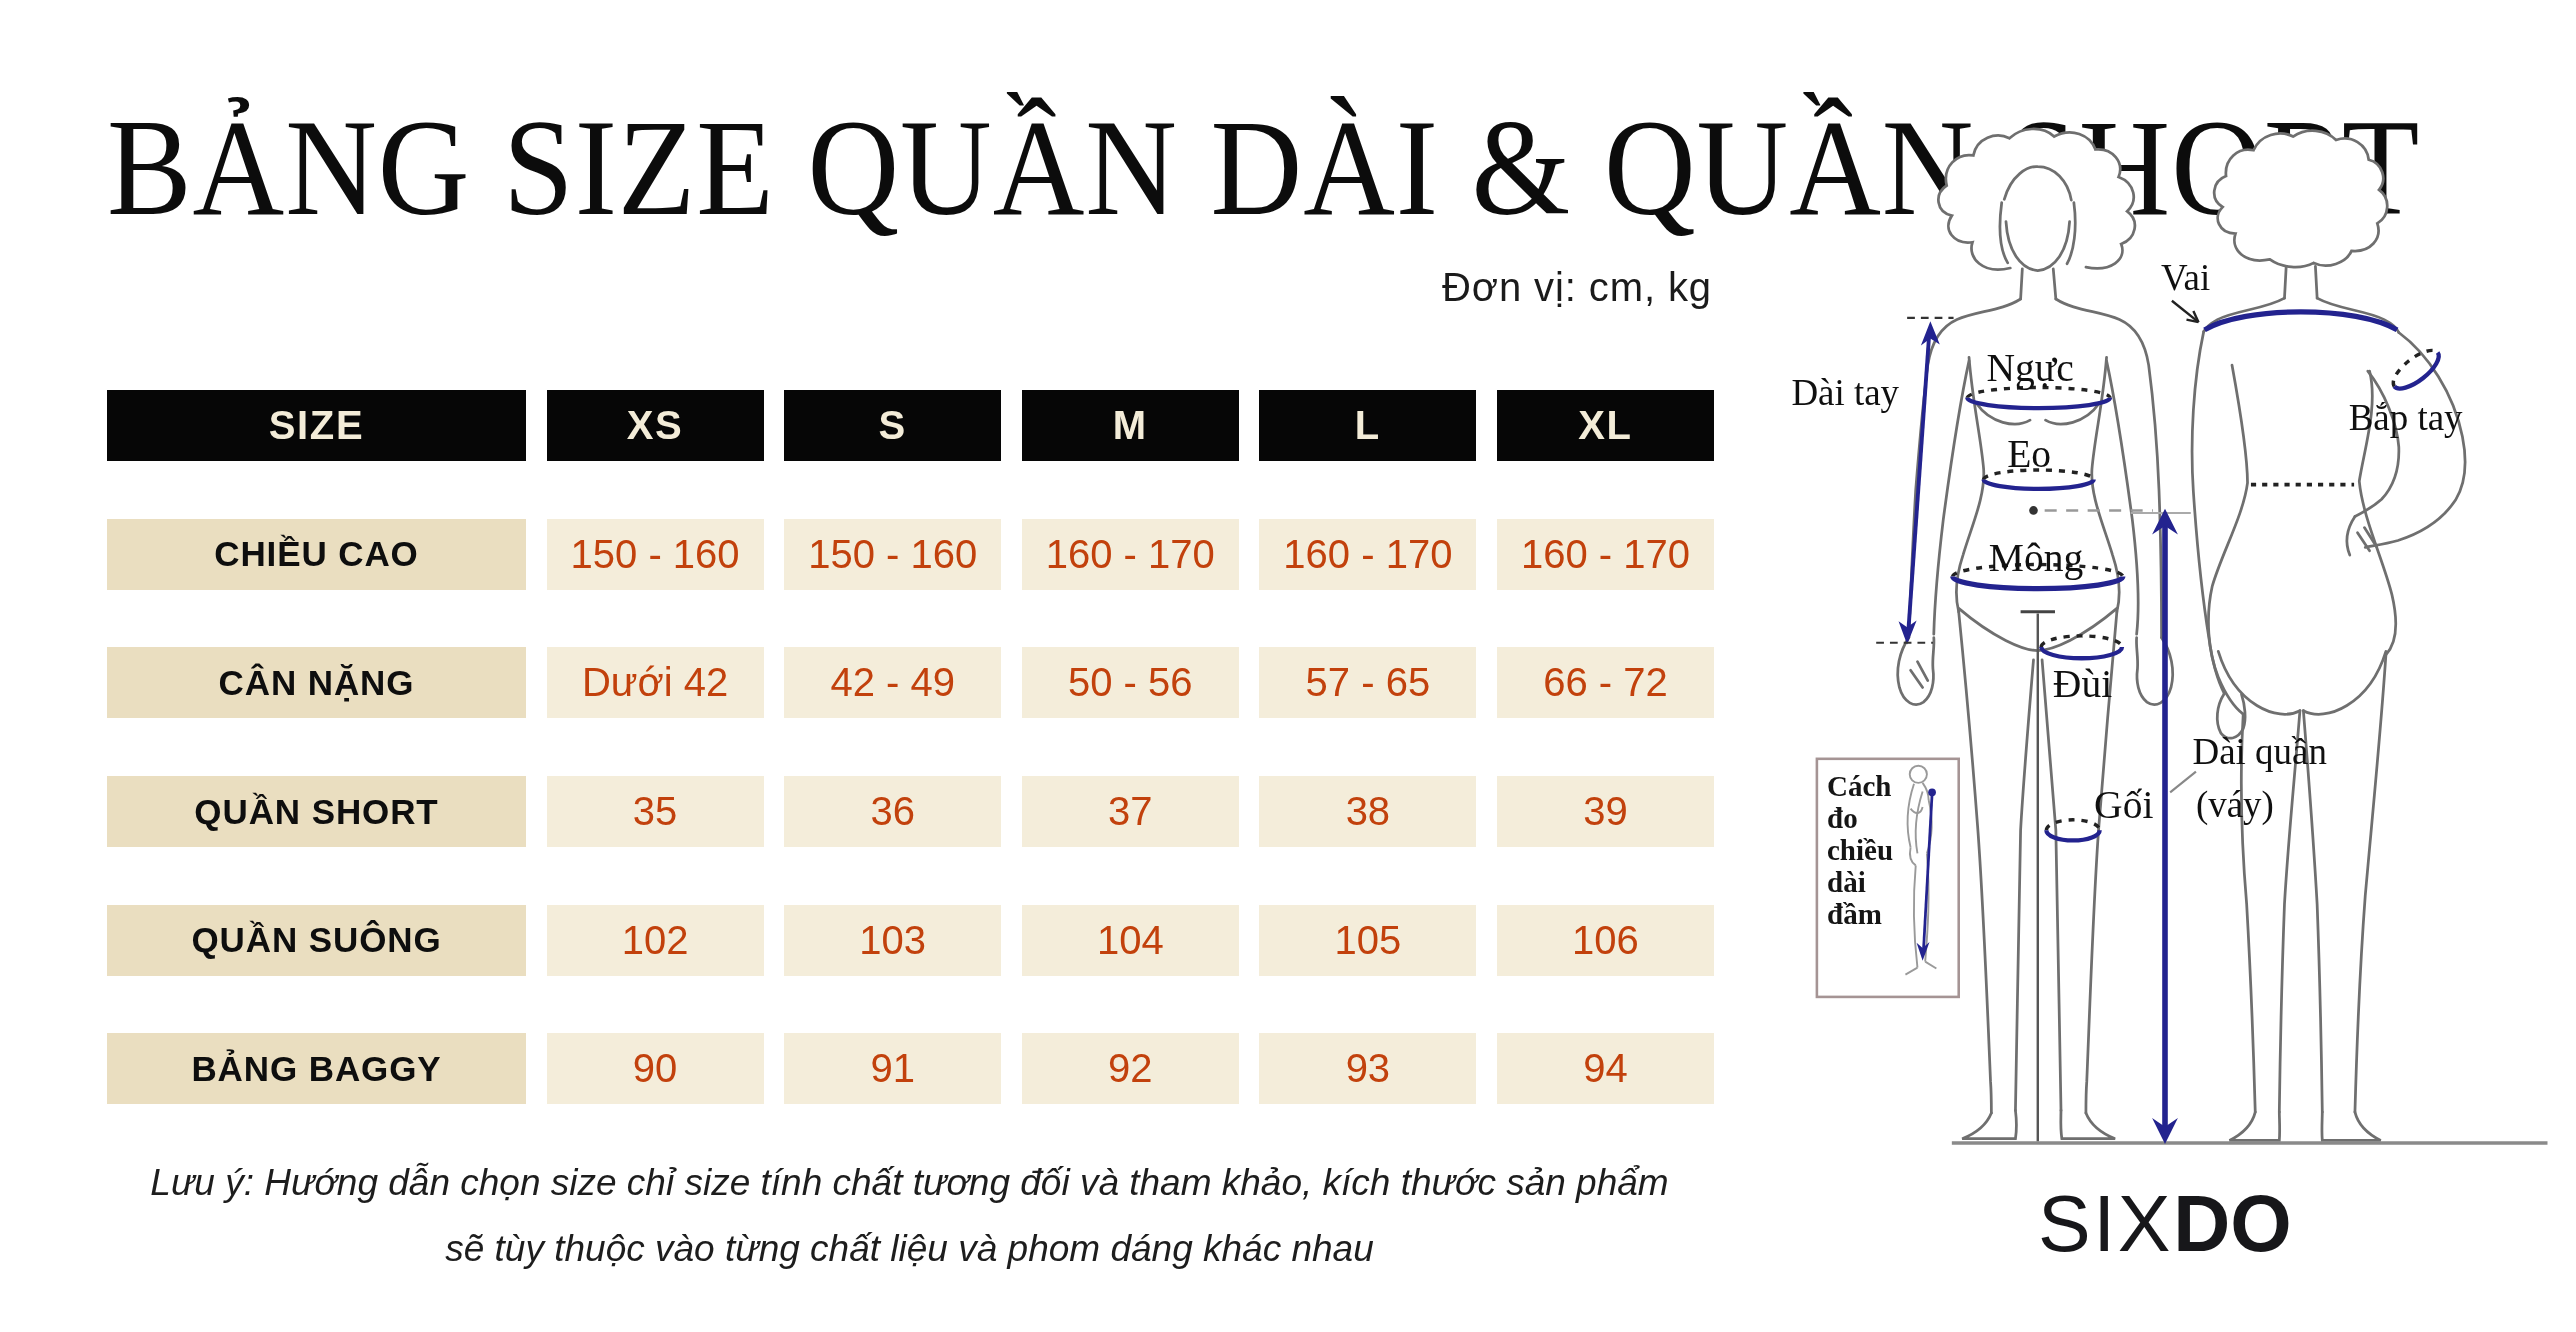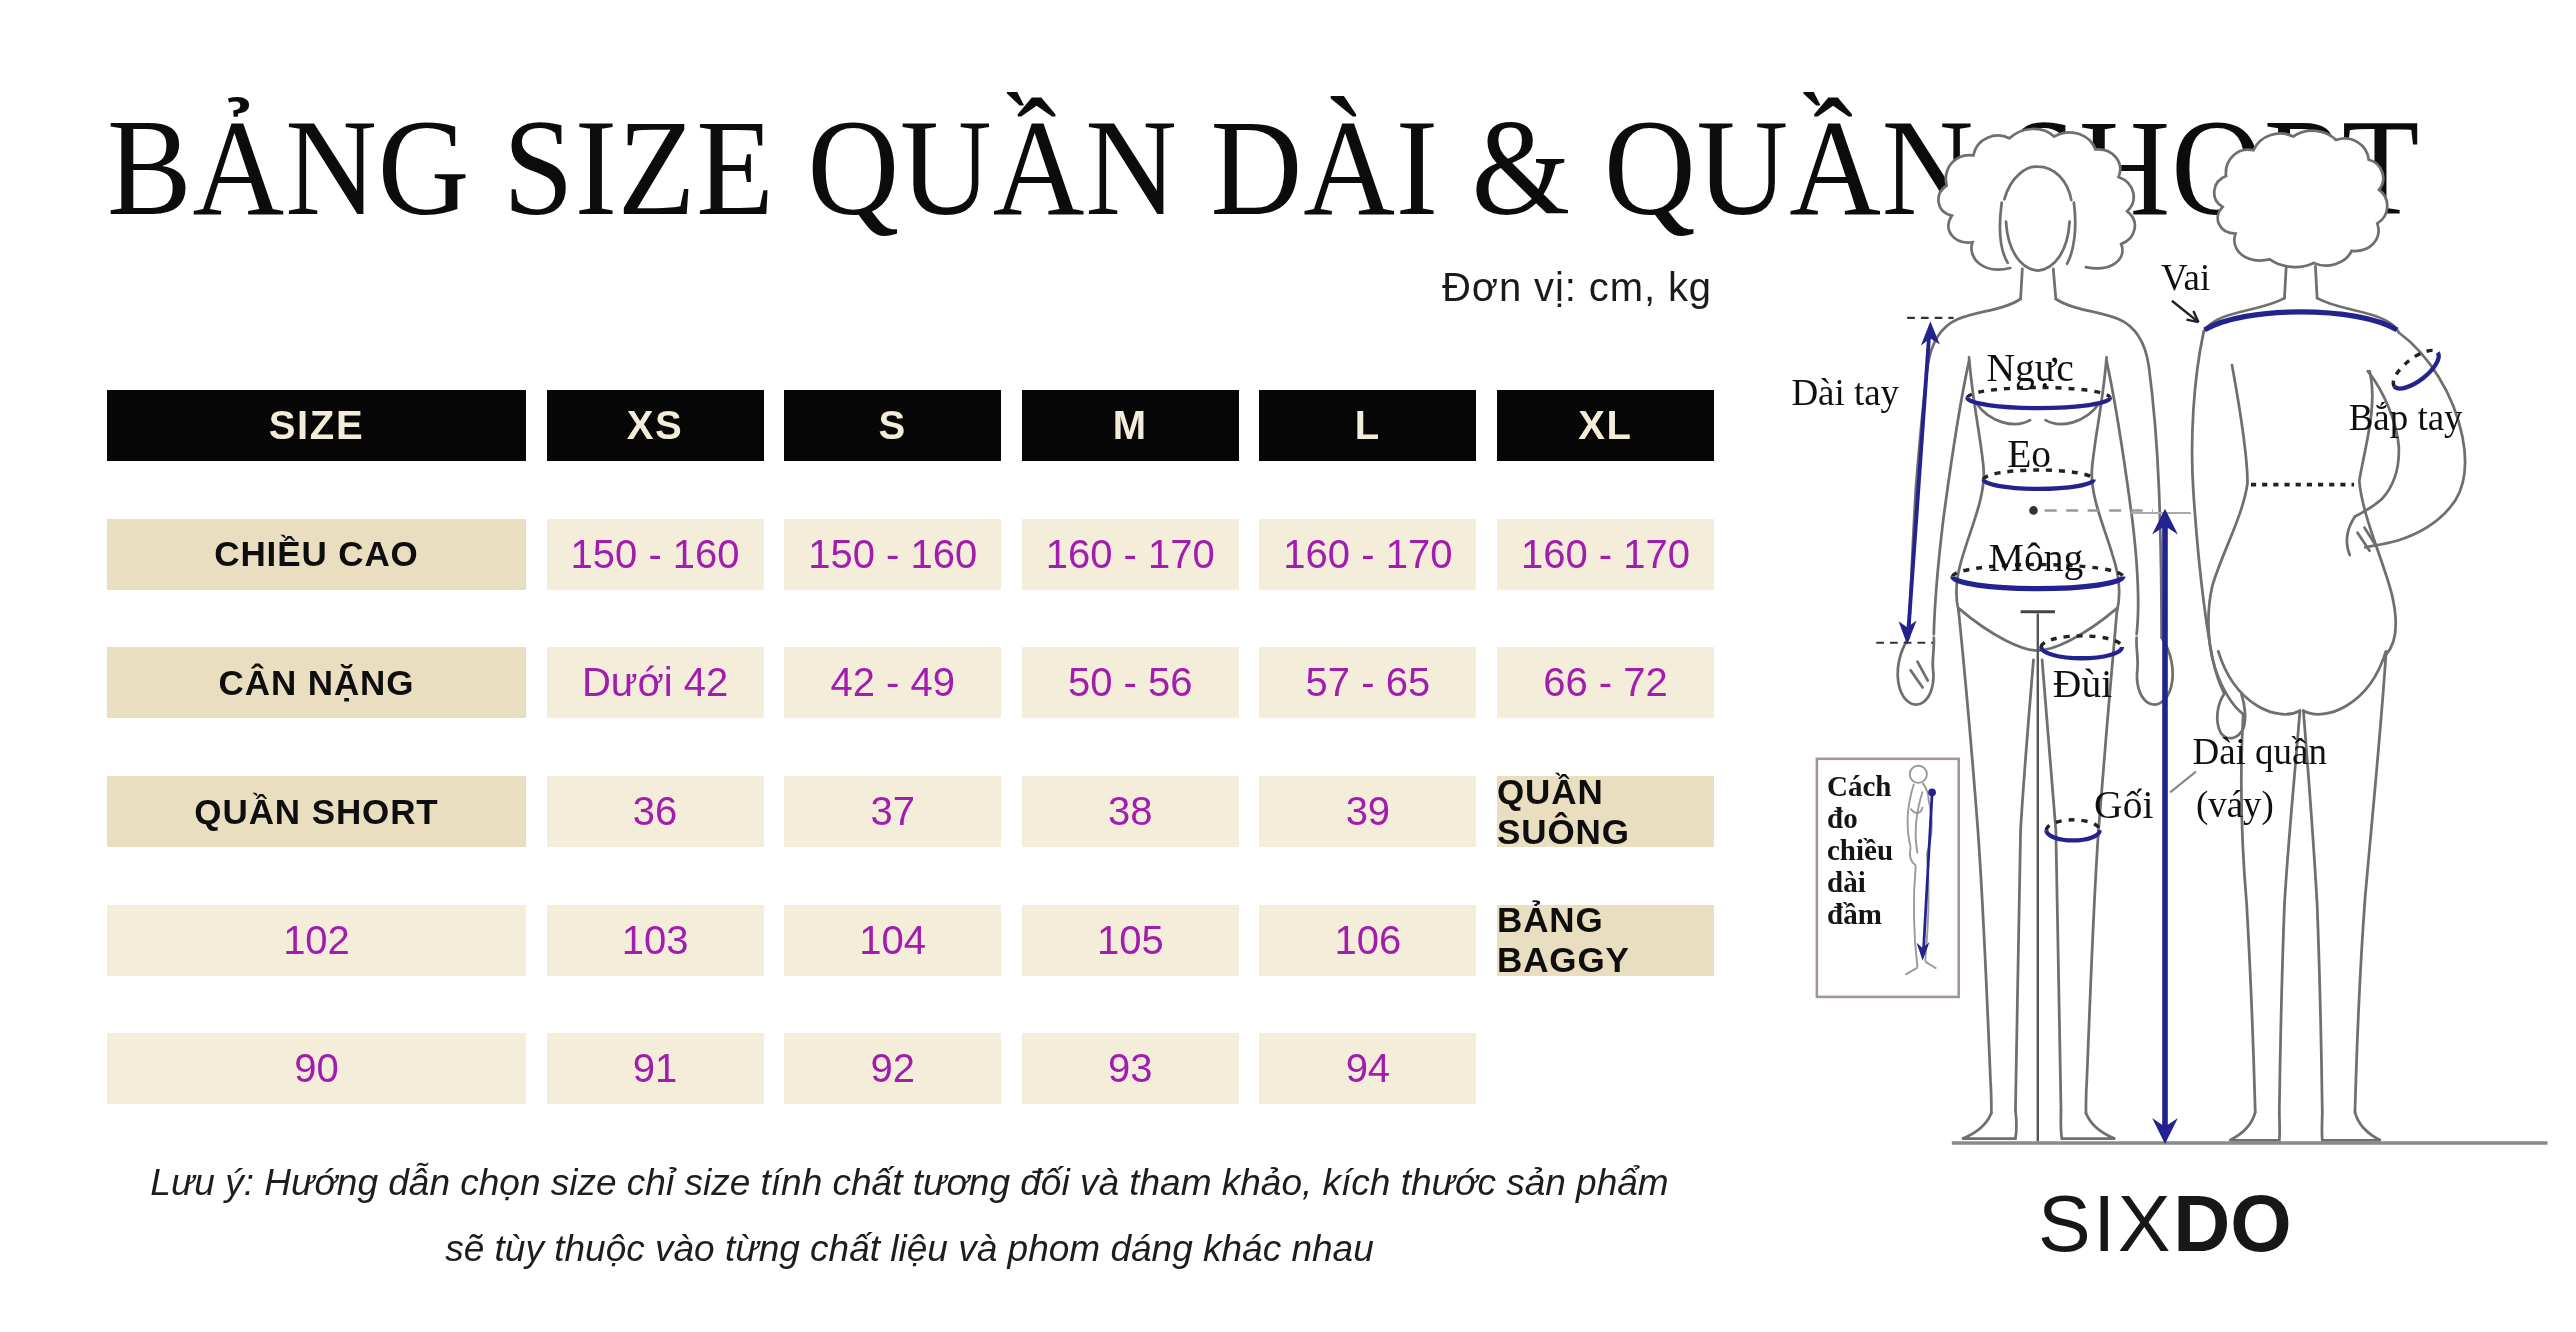--- a/index.html
+++ b/index.html
@@ -15,21 +15,21 @@
   
   .unit{position:absolute;right:864px;top:265px;font-size:40px;color:#1b1b1b;letter-spacing:0.9px;}
 
   
   .size-table{position:absolute;left:107px;top:346px;display:grid;
               grid-template-columns:419px repeat(5,217px);
               grid-auto-rows:115px;column-gap:20.6px;row-gap:13.7px;}
   .cell{display:flex;align-items:center;justify-content:center;margin-top:44px;}
   .cell.head{background:#060606;color:#f3ecd8;font-weight:700;font-size:40px;letter-spacing:1.7px;}
   .cell.rowlabel{background:#eadec0;color:#0e0e0e;font-weight:700;font-size:35px;letter-spacing:0.9px;}
-  .cell.val{background:#f4edda;color:#a21caf;font-weight:400;font-size:40px;}
+  .cell.val{background:#f4edda;color:#c2410c;font-weight:400;font-size:40px;}
 
   
   .note{position:absolute;left:107px;top:1150px;width:1605px;text-align:center;
         font-style:italic;font-size:37px;line-height:66px;color:#1d1d1d;}
 
   
   .figure-wrap{position:absolute;left:1761px;top:103px;width:808px;height:1083px;}
   .figure-wrap svg{display:block;width:100%;height:100%;}
   .flabel{font-family:"Liberation Serif",serif;font-size:46px;fill:#101010;}
   .flabel.small{font-size:43px;}
@@ -70,20 +70,21 @@
     <div class="cell val">160 - 170</div>
 
     <div class="cell rowlabel">CÂN NẶNG</div>
     <div class="cell val">Dưới 42</div>
     <div class="cell val">42 - 49</div>
     <div class="cell val">50 - 56</div>
     <div class="cell val">57 - 65</div>
     <div class="cell val">66 - 72</div>
 
     <div class="cell rowlabel">QUẦN SHORT</div>
+    <div class="cell val">35</div>
     <div class="cell val">36</div>
     <div class="cell val">37</div>
     <div class="cell val">38</div>
     <div class="cell val">39</div>
 
     <div class="cell rowlabel">QUẦN SUÔNG</div>
     <div class="cell val">102</div>
     <div class="cell val">103</div>
     <div class="cell val">104</div>
     <div class="cell val">105</div>

